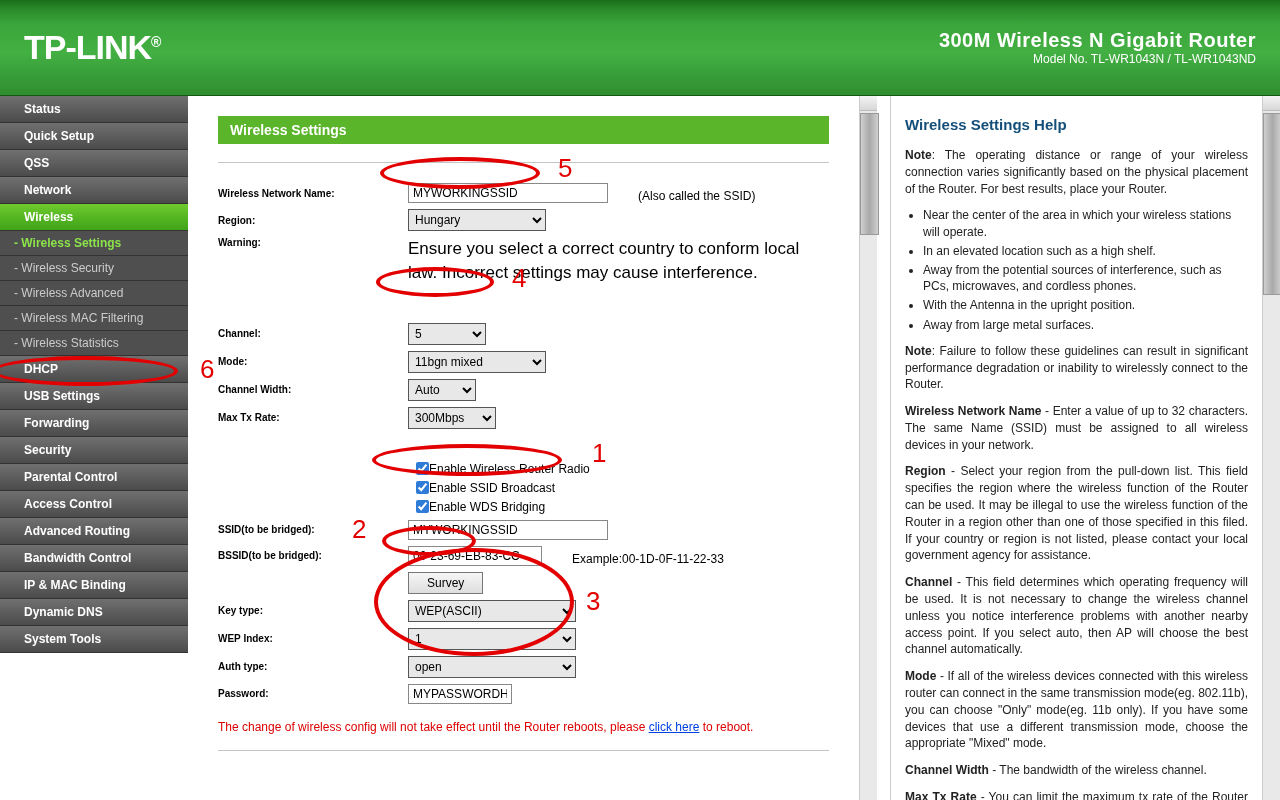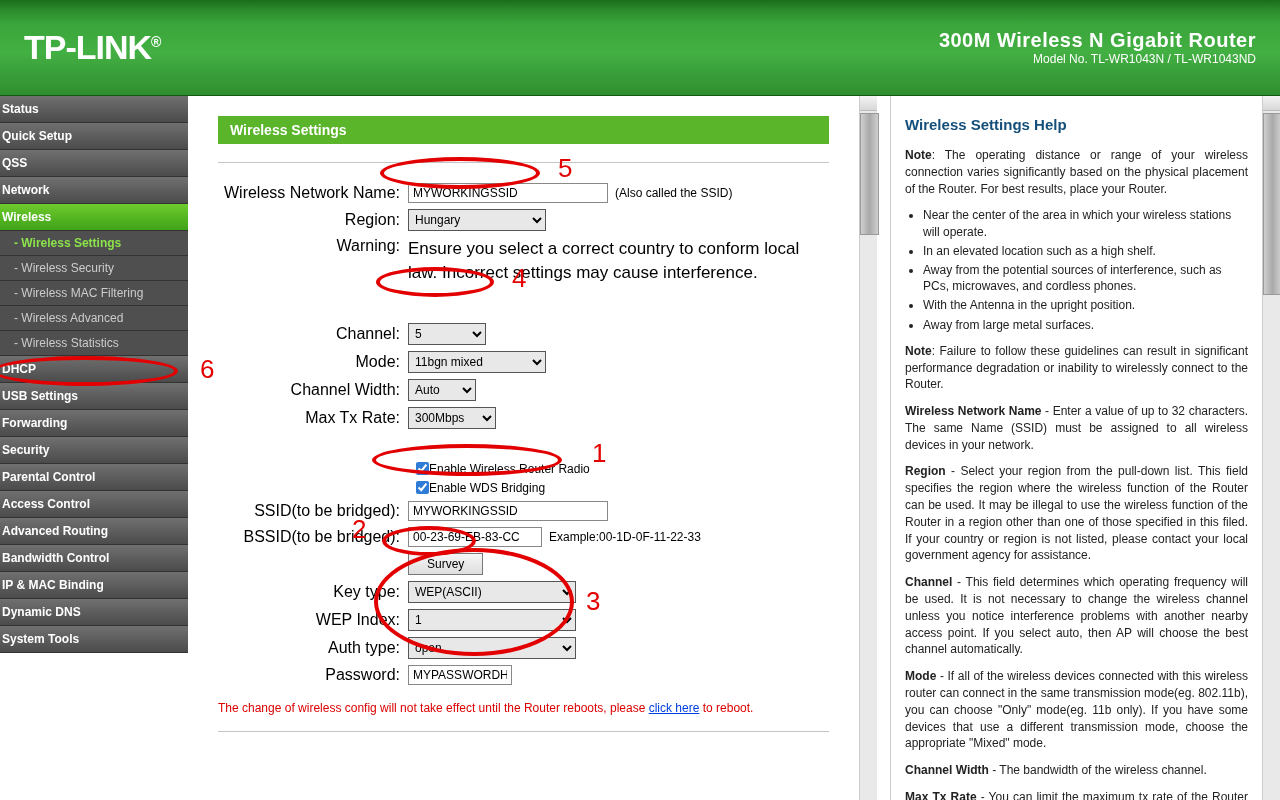--- a/index.html
+++ b/index.html
@@ -23,21 +23,21 @@
   
   .layout { display: flex; height: calc(800px - 96px); }
   .sidebar { width: 188px; background: #fff; border-right: 0; }
   .main { flex: 1; position: relative; background: #fff; overflow-y: auto; padding: 20px 30px 20px 30px; }
   .scrollbar-v { width: 18px; background: #e9e9e9; border-left:1px solid #ccc; }
   .help { width: 372px; background: #fff; border-left: 1px solid #ccc; padding: 14px 14px; overflow-y: auto; font-size: 12px; color:#222;margin-left:13px; }
   .help-scroll { width: 18px; background:#e9e9e9; border-left:1px solid #ccc;}
 
   
   .nav-item {
-    display: block; padding: 6px 2px;
+    display: block; padding: 6px 24px;
     background: linear-gradient(to bottom,#707070,#4b4b4b);
     color: #fff; font-weight: bold; font-size: 12px;
     border-bottom: 1px solid #333; cursor: pointer;
   }
   .nav-item.active {
     background: linear-gradient(to bottom,#6ecb2d,#3fa218);
     color: #fff;
   }
   .nav-sub {
     display:block; padding:5px 8px 5px 14px;
@@ -46,22 +46,22 @@
   }
   .nav-sub.active { color:#8be24a; font-weight:bold; }
 
   
   .panel-title {
     background:#5ab52b; color:#fff; font-weight:bold;
     padding:6px 12px; font-size:14px; margin-bottom:18px;
   }
   .hr { border:0; border-top:1px solid #c5c5c5; margin:12px 0 20px 0; }
   .form-row { display:flex; align-items:center; margin:6px 0; }
-  .form-label { width:190px; text-align:right; padding-right:8px; font-weight:normal; font-size:16px; }
-  .form-control { display:flex; align-items:center; gap:1px; font-size:12px; }
+  .form-label { width:190px; text-align:left; padding-right:8px; font-weight:bold; font-size:10px; }
+  .form-control { display:flex; align-items:flex-end; gap:24px; font-size:12px; }
   .form-control input[type=text], .form-control input[type=password] {
     border:1px solid #888; padding:2px 4px; font-size:12px; height:20px;
     font-family:Arial,sans-serif;
   }
   .form-control select {
     border:1px solid #555; background:#e8e8e8; font-size:12px; height:22px;
     padding:1px 2px; font-family:Arial,sans-serif;
   }
   .hint { font-size:12px; color:#000; margin-left:6px; }
   .warning-text { font-size:17px; line-height:1.4; max-width:420px; }
@@ -117,22 +117,22 @@
 <div class="layout">
 
   <div class="sidebar">
     <a class="nav-item">Status</a>
     <a class="nav-item">Quick Setup</a>
     <a class="nav-item">QSS</a>
     <a class="nav-item">Network</a>
     <a class="nav-item active">Wireless</a>
     <a class="nav-sub active">- Wireless Settings</a>
     <a class="nav-sub">- Wireless Security</a>
+    <a class="nav-sub">- Wireless Advanced</a>
     <a class="nav-sub">- Wireless MAC Filtering</a>
-    <a class="nav-sub">- Wireless Advanced</a>
     <a class="nav-sub">- Wireless Statistics</a>
     <a class="nav-item">DHCP</a>
     <a class="nav-item">USB Settings</a>
     <a class="nav-item">Forwarding</a>
     <a class="nav-item">Security</a>
     <a class="nav-item">Parental Control</a>
     <a class="nav-item">Access Control</a>
     <a class="nav-item">Advanced Routing</a>
     <a class="nav-item">Bandwidth Control</a>
     <a class="nav-item">IP &amp; MAC Binding</a>
@@ -189,20 +189,24 @@
       <div class="form-control">
           <select style="width:88px"><option>300Mbps</option></select>
         </div>
     </div>
 
     <div style="height:22px"></div>
 
     <div class="check-row">
       <input type="checkbox" checked="" style="">
       <span>Enable Wireless Router Radio</span>
+    </div>
+    <div class="check-row">
+      <input type="checkbox" checked="" style="">
+      <span>Enable SSID Broadcast</span>
     </div>
     <div class="check-row">
       <input type="checkbox" checked="" style="">
       <span>Enable WDS Bridging</span>
     </div>
 
     <div class="form-row">
       <div class="form-label">SSID(to be bridged):</div>
       <div class="form-control">
           <input type="text" style="width: 200px;" value="MYWORKINGSSID">

